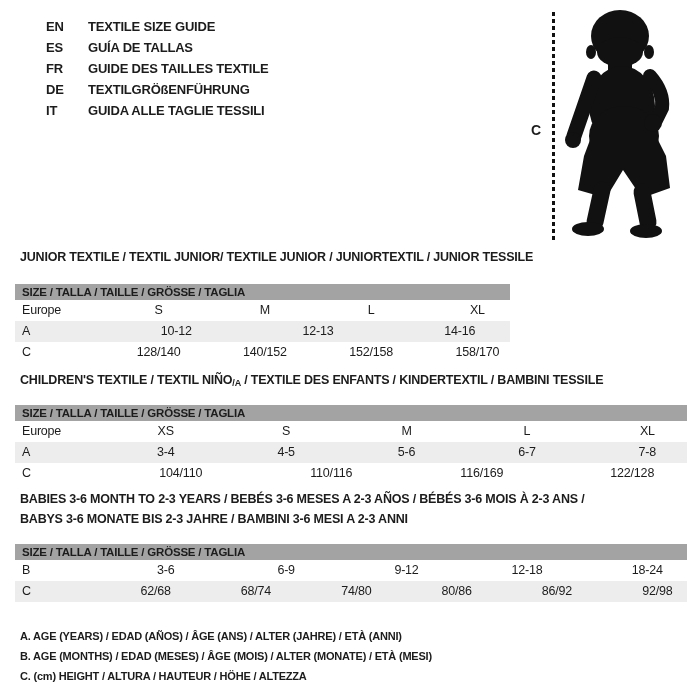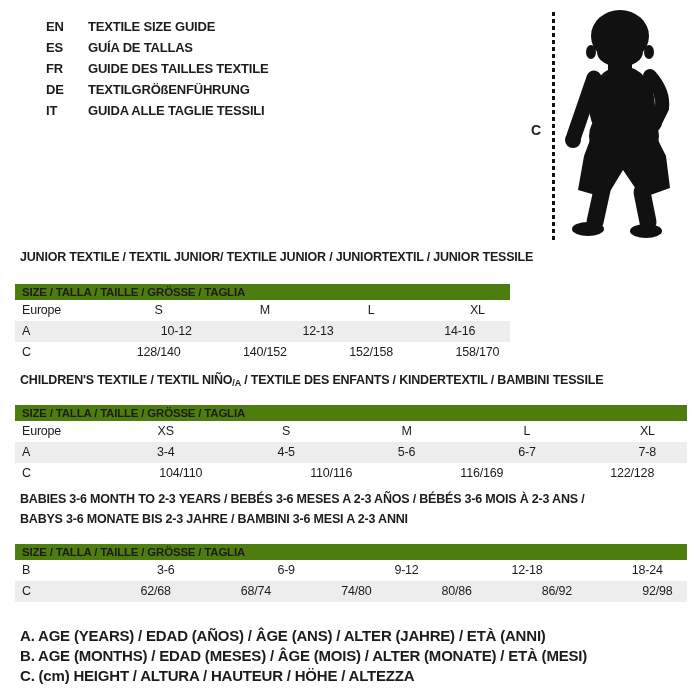--- a/index.html
+++ b/index.html
@@ -23,31 +23,31 @@
   .height-label { position:absolute; left:531px; top:122px; font-size:14px; font-weight:bold; }
   .silhouette { position:absolute; left:560px; top:8px; }
 
   
   .sec-title { position:absolute; left:20px; font-size:12.5px; font-weight:bold; letter-spacing:-0.2px; white-space:nowrap; }
   .sub { font-size:9px; vertical-align:-2px; }
 
   
   .sizetable { position:absolute; left:15px; }
   .thead {
-    height:16px; line-height:16px; background:#4d7c0f;
+    height:16px; line-height:16px; background:#a3a3a3;
     font-size:11.5px; font-weight:bold; letter-spacing:-0.2px; padding-left:7px;
   }
   .trow { display:flex; height:21px; line-height:21px; font-size:12.5px; letter-spacing:-0.2px;gap:41px; }
   .trow.stripe { background:#ededed; }
   .tlabel { width:70px; padding-left:7px; box-sizing:border-box; }
   .tcell { flex:1; text-align:center; }
 
   
   .legend { position:absolute; left:20px; top:626px; }
-  .legend-line { font-size:15px; font-weight:bold; line-height:20px; letter-spacing:-0.2px; }
+  .legend-line { font-size:11px; font-weight:bold; line-height:20px; letter-spacing:-0.2px; }
 </style>
 </head>
 <body>
 
 <div class="languages">
   <div class="lang-row">
     <span class="lang-code">EN</span>
     <span class="lang-label">TEXTILE SIZE GUIDE</span>
   </div>
   <div class="lang-row">

